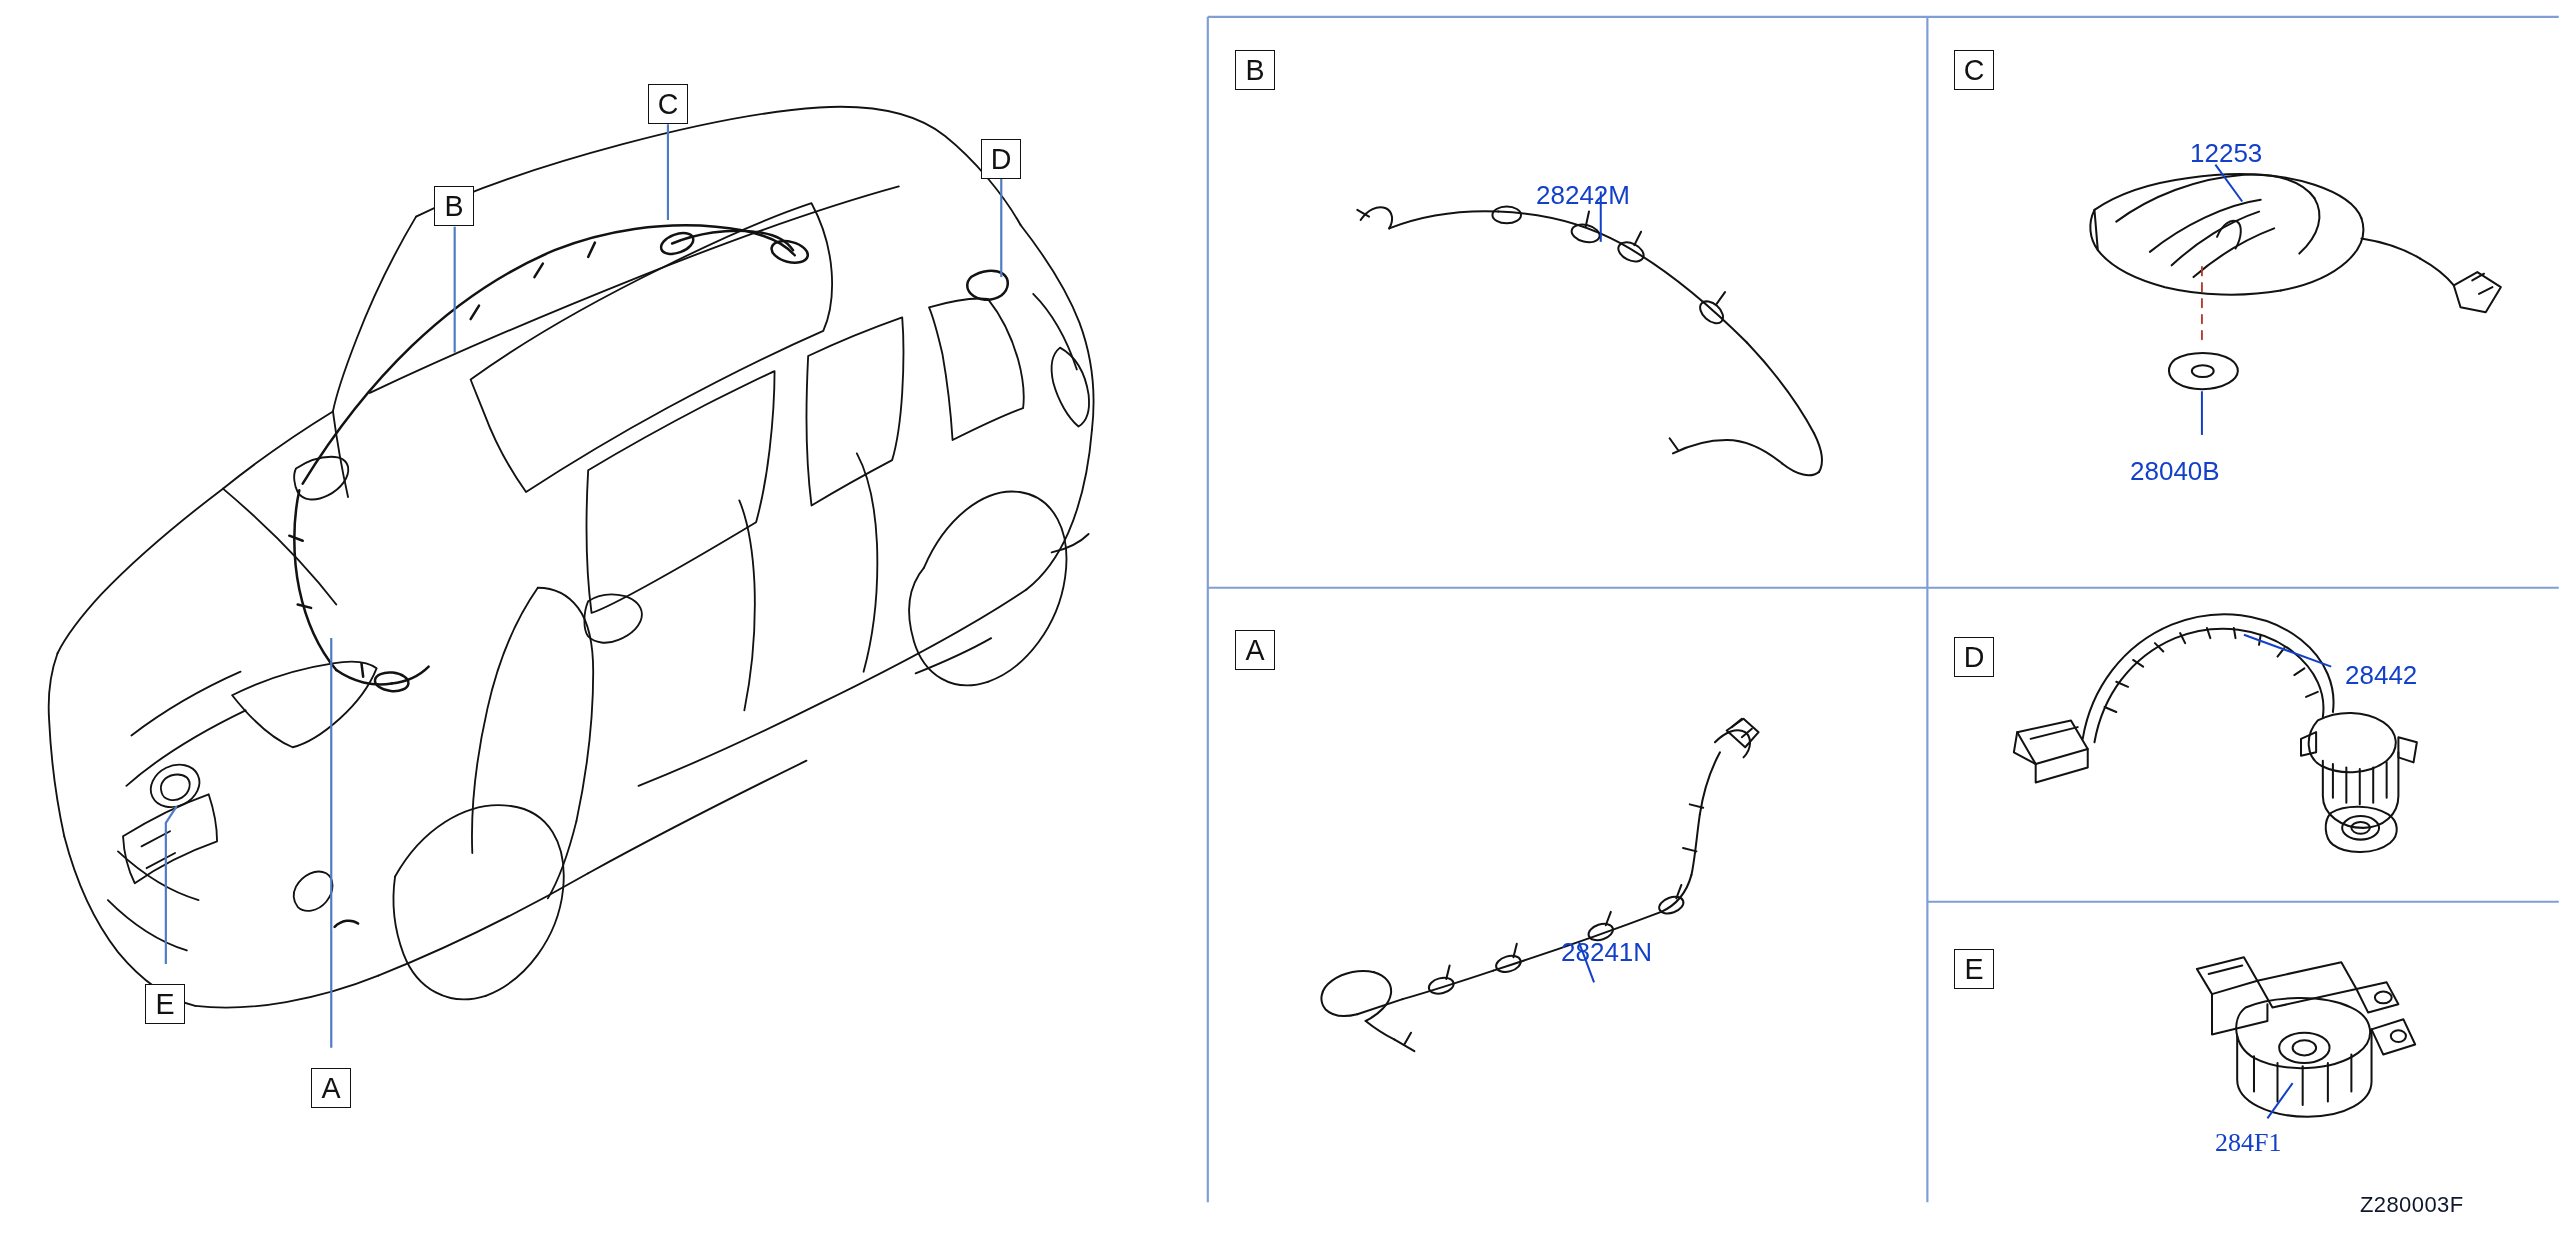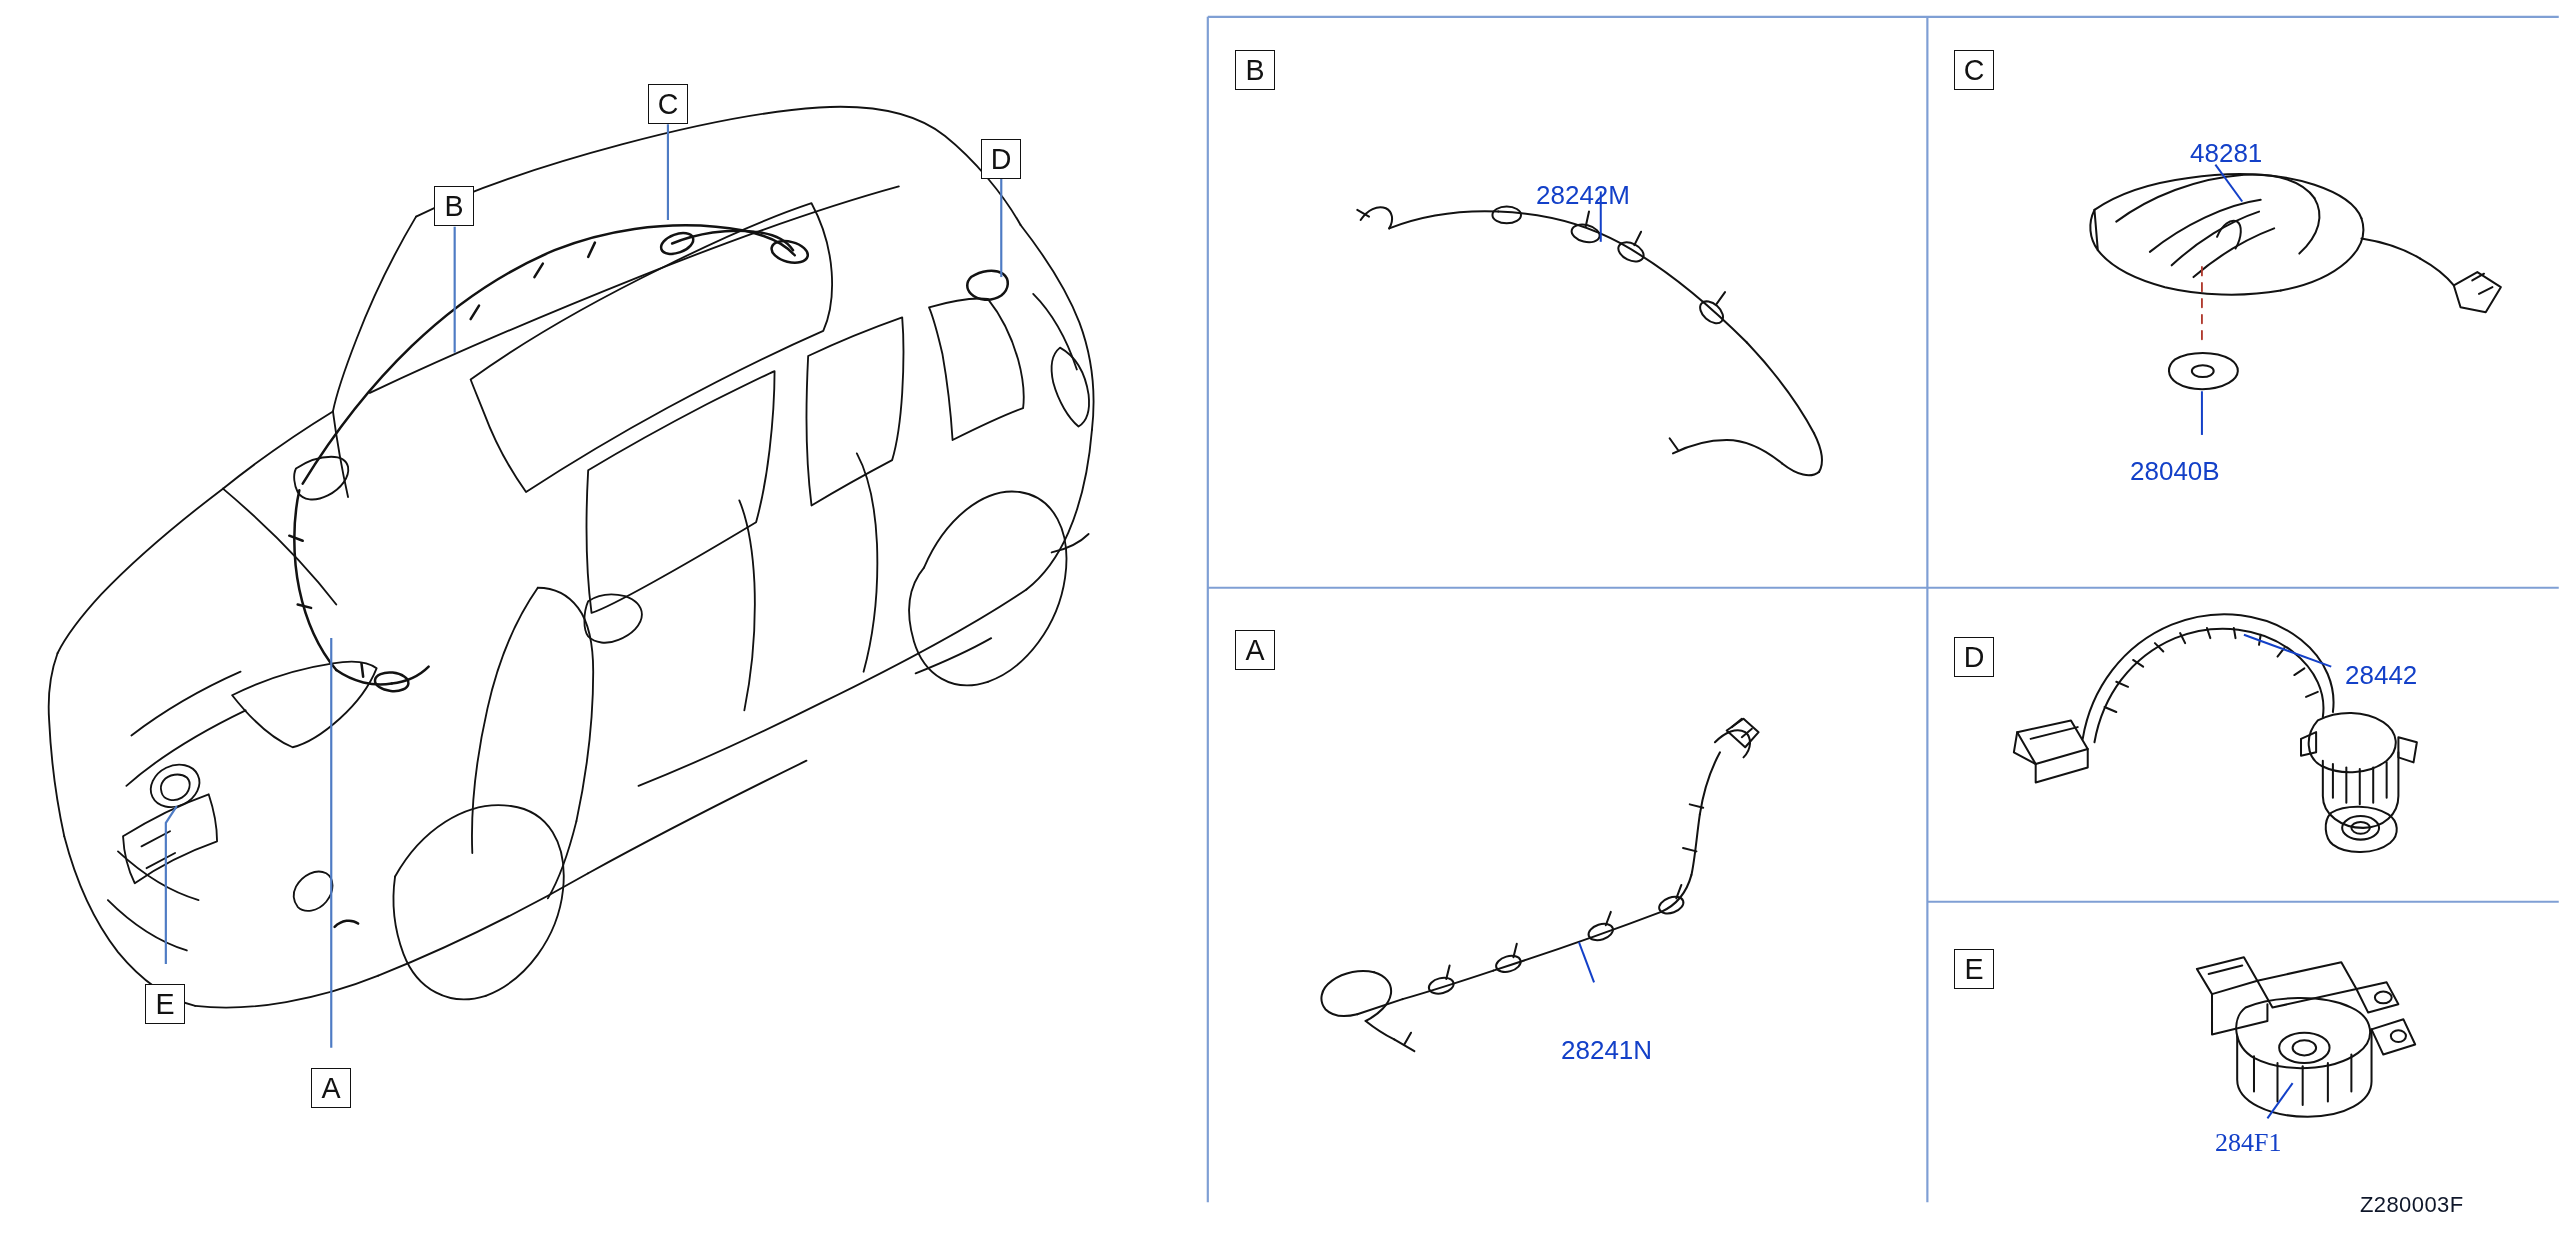--- a/index.html
+++ b/index.html
@@ -389,25 +389,25 @@
   </div>
   <div class="panel-label" style="left:1954px; top:637px;">
     <span>D</span>
   </div>
   <div class="panel-label" style="left:1954px; top:949px;">
     <span>E</span>
   </div>
 
   <div class="part-number" style="left:1536px; top:182px;">28242M</div>
 
-  <div class="part-number" style="left:2190px; top:140px;">48281</div>
+  <div class="part-number" style="left:2190px; top:140px;">12253</div>
 
   <div class="part-number" style="left:2122px; top:458px;margin-left:8px;">28040B</div>
 
-  <div class="part-number" style="left:1561px; top:1037px;">28241N</div>
+  <div class="part-number" style="left:1561px; top:939px;">28241N</div>
 
   <div class="part-number" style="left:2345px; top:662px;">28442</div>
 
   <div class="part-number" style="left:2215px; top:1130px;font-family:Liberation Serif, serif;">284F1</div>
 
   <div class="sheet-code" style="left:2360px; top:1194px;">Z280003F</div>
 
 </div>
 
 

